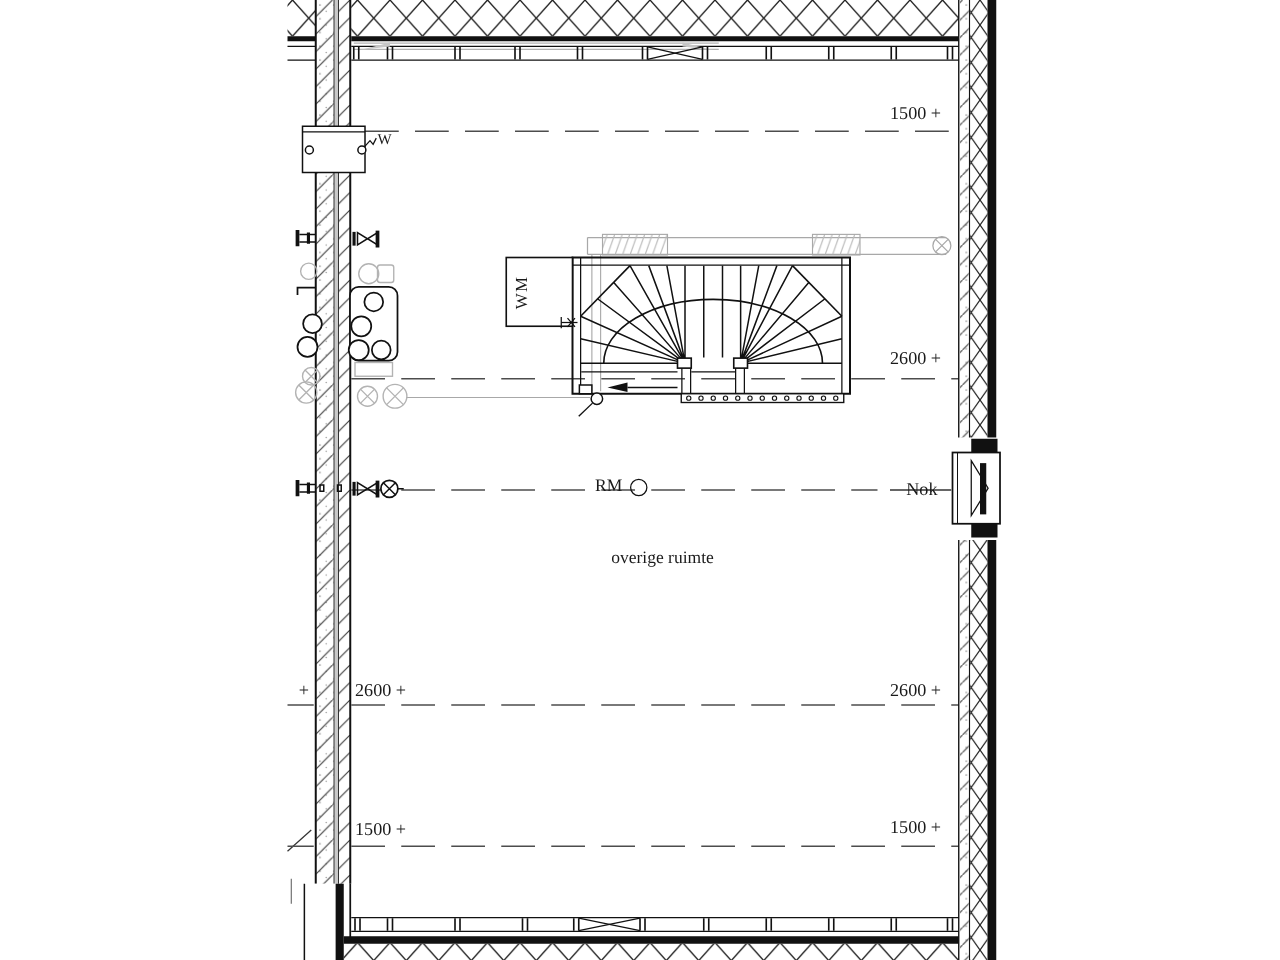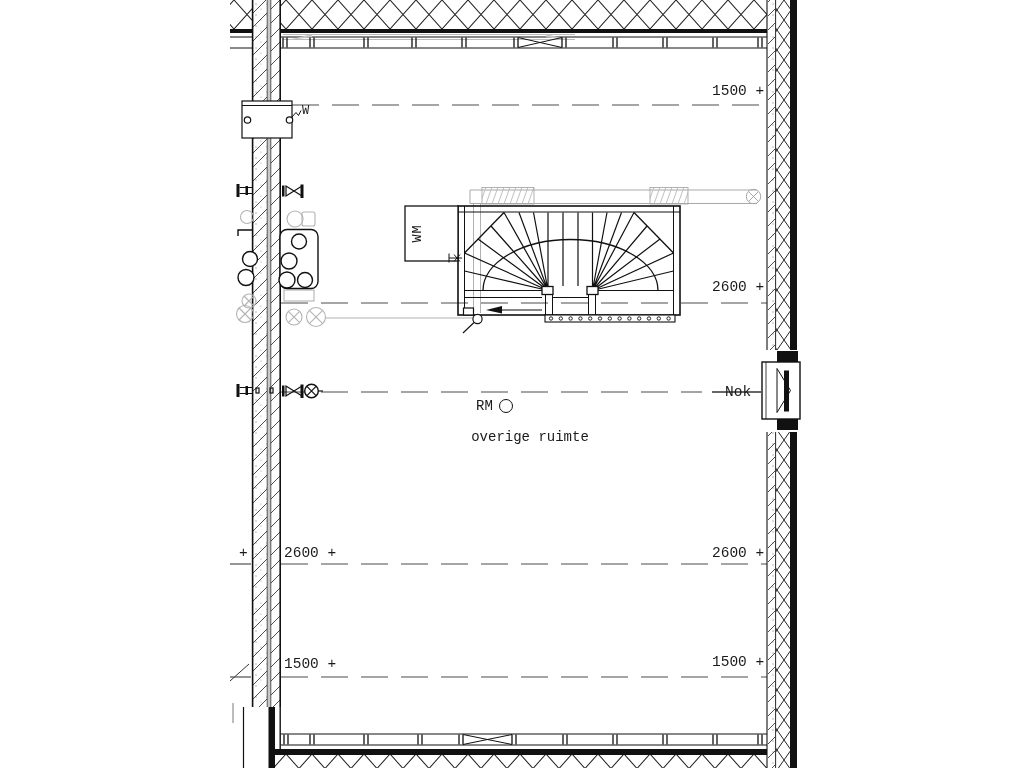--- a/index.html
+++ b/index.html
@@ -1,24 +1,24 @@
 <!DOCTYPE html>
 <html><head>
 <meta charset="utf-8">
 <style>
   html,body{margin:0;padding:0;background:#fff;}
   #canvas{position:relative;width:1024px;height:768px;background:#fff;overflow:hidden;
-          font-family:Liberation Mono, monospace;color:#1a1a1a;}
+          font-family:Liberation Serif, serif;color:#1a1a1a;}
   #drawing{position:absolute;left:0;top:0;}
   .lbl{position:absolute;font-size:14.5px;white-space:nowrap;color:#1a1a1a;}
   .room-name{position:absolute;left:455px;top:430px;width:150px;text-align:center;
              font-size:20px;}
-  .room-sub{position:absolute;left:455px;top:429px;width:150px;text-align:center;
+  .room-sub{position:absolute;left:455px;top:439px;width:150px;text-align:center;
             font-size:14px;}
-  .rm-wrap{position:absolute;left:476px;top:382px;display:flex;align-items:center;font-size:14px;margin-top:16px;}
+  .rm-wrap{position:absolute;left:476px;top:382px;display:flex;align-items:center;font-size:14px;}
   .rm-circle{display:inline-block;width:12px;height:12px;border:1.7px solid #111;
              border-radius:50%;margin-left:6px;background:transparent;}
   .wm-wrap{position:absolute;left:402px;top:206px;width:30px;height:55px;
            display:flex;align-items:center;justify-content:center;}
   .wm-wrap span{transform:rotate(-90deg);font-size:13.5px;letter-spacing:1px;}
   .w-lbl{position:absolute;left:302px;top:104px;font-size:12px;}
 </style>
 </head>
 <body>
 

